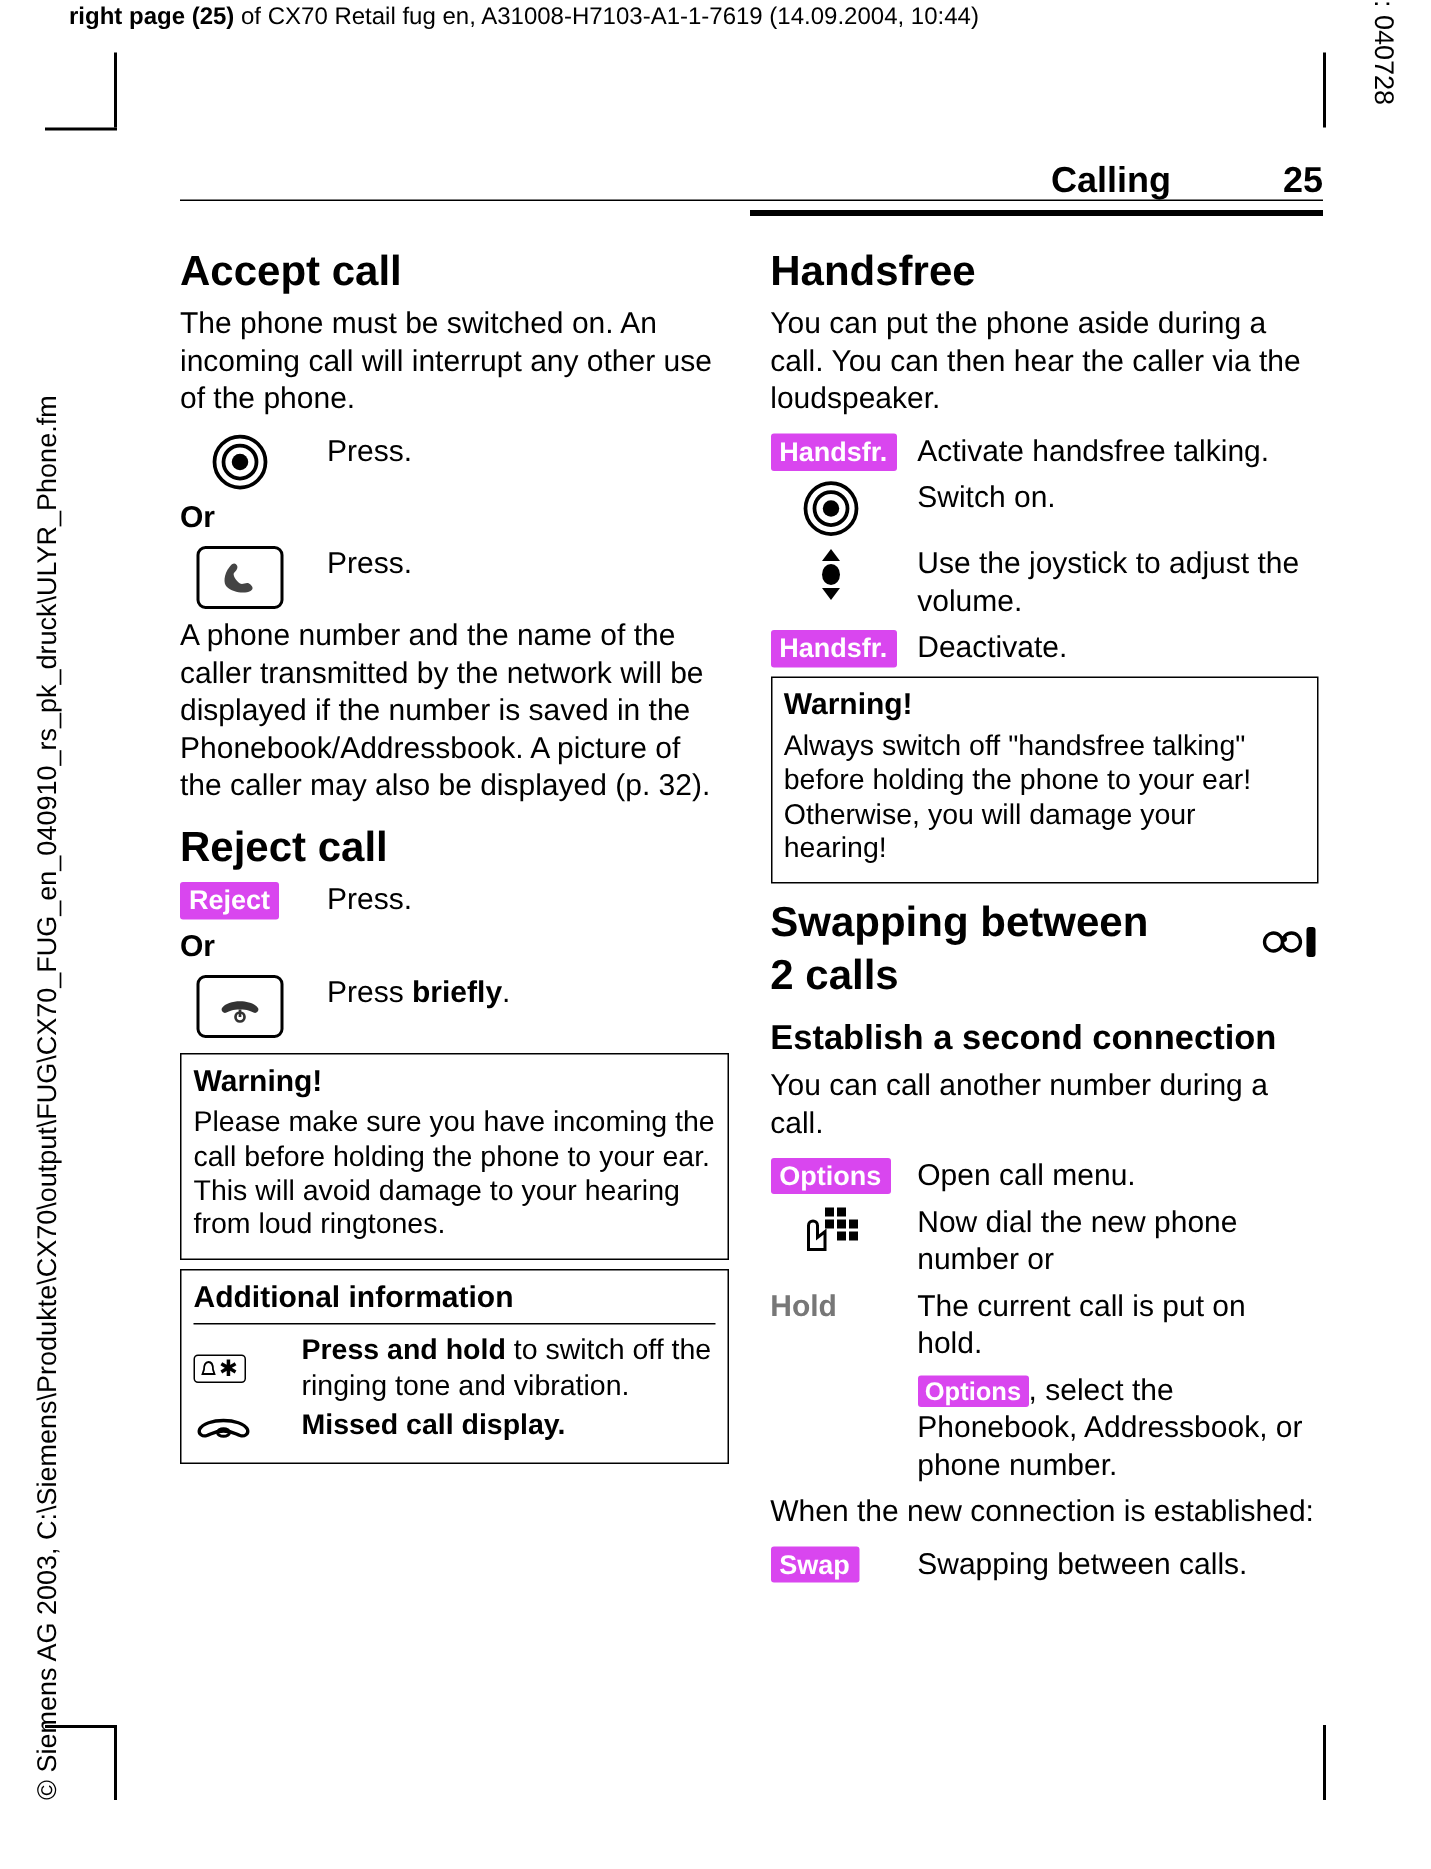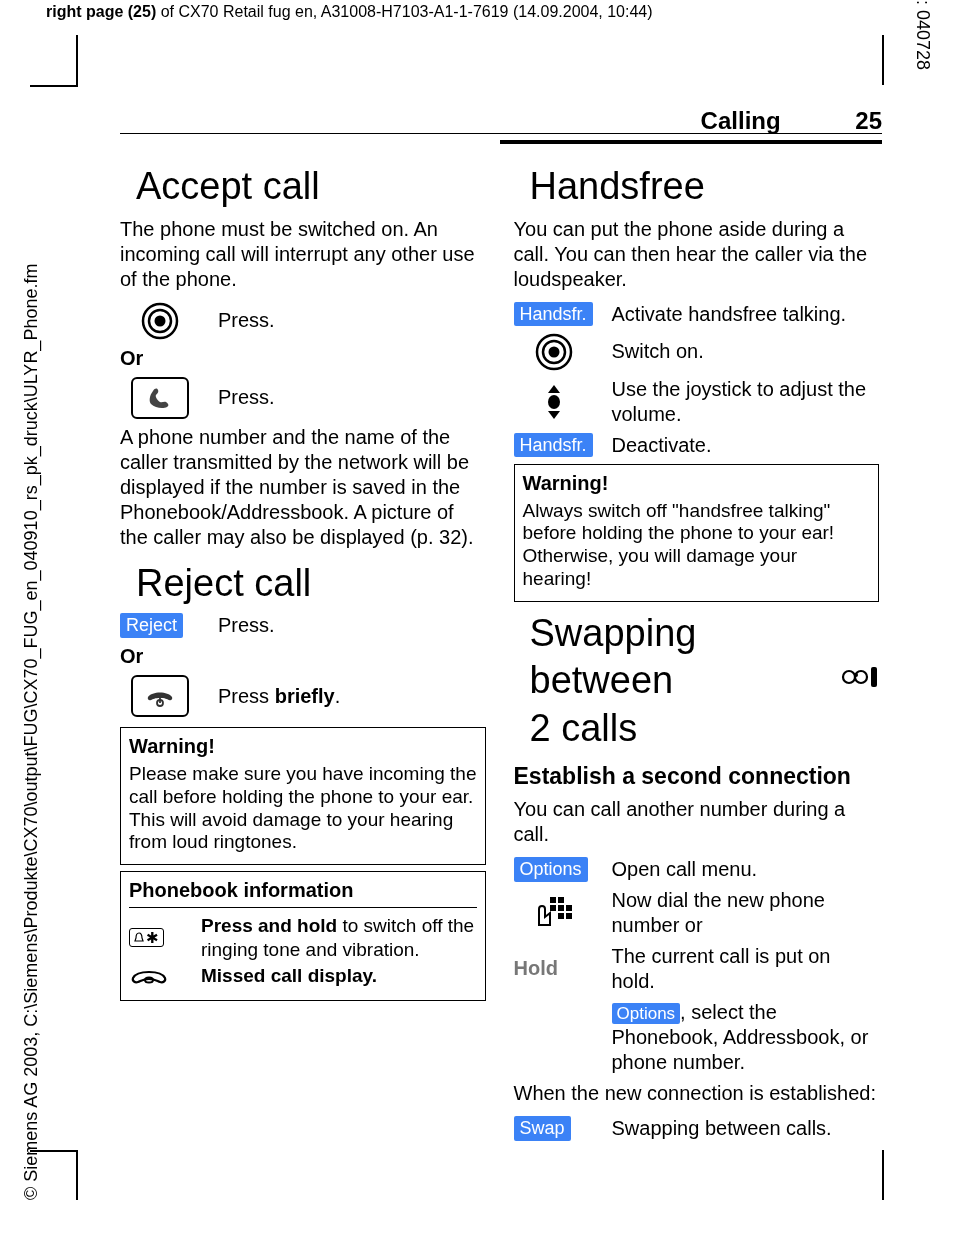--- a/index.html
+++ b/index.html
@@ -98,53 +98,53 @@
     right: 75px;
     bottom: 90px;
     display: flex;
     gap: 28px;
   }
   .col {
     width: 50%;
   }
 
   h1 {
-    font-size: 38px;
-    font-weight: 400;
-    margin: 8px 0 6px 16px;
+    font-size: 28px;
+    font-weight: 700;
+    margin: 8px 0 6px 0;
   }
   h2 {
     font-size: 23px;
     font-weight: 700;
     margin: 10px 0 6px 0;
   }
   p { margin: 4px 0 10px 0; }
   .or { font-weight: 700; margin: 4px 0 4px 0; }
 
   .row {
     display: flex;
-    align-items: center;
+    align-items: flex-start;
     gap: 18px;
     margin: 6px 0;
   }
   .row .lbl {
     width: 80px;
     flex: 0 0 80px;
     display: flex;
     justify-content: center;
   }
   .row .txt { flex: 1; }
   .row.mini .lbl { width: 54px; flex: 0 0 54px; justify-content: flex-start; }
   .row.mini { margin: 2px 0; align-items: center; }
 
   .softkey {
     display: inline-block;
-    background: #3b82f6;
+    background: #d946ef;
     color: #fff;
-    font-weight: 400;
+    font-weight: 700;
     font-size: 18px;
     padding: 1px 6px;
     border-radius: 2px;
   }
   .softkey.sm { font-size: 17px; padding: 0 5px; }
 
   .grey-label {
     color: #777;
     font-weight: 700;
   }
@@ -276,21 +276,21 @@
           <span>Press </span><span class="brief">briefly</span><span>.</span>
         </div>
       </div>
 
       <div class="warning-box">
         <div class="wtitle">Warning!</div>
         <div class="wbody">Please make sure you have incoming the call before holding the phone to your ear. This will avoid damage to your hearing from loud ringtones.</div>
       </div>
 
       <div class="info-box">
-        <div class="ititle">Phonebook information</div>
+        <div class="ititle">Additional information</div>
         <div class="row mini">
           <div class="lbl">
             <span style="border:1.5px solid #000;border-radius:3px;padding:1px 4px;font-size:13px;display:inline-flex;align-items:center;gap:2px;">
               <svg width="10" height="12" viewBox="0 0 10 12">
                   <path d="M5 1 C3 1 2 3 2 6 L1 9 L9 9 L8 6 C8 3 7 1 5 1 Z" fill="none" stroke="#000" stroke-width="1.2"></path>
                 </svg>
               <span style="font-size:15px;line-height:1;">✱</span>
             </span>
           </div>
           <div class="txt" style="font-size:19px;">

